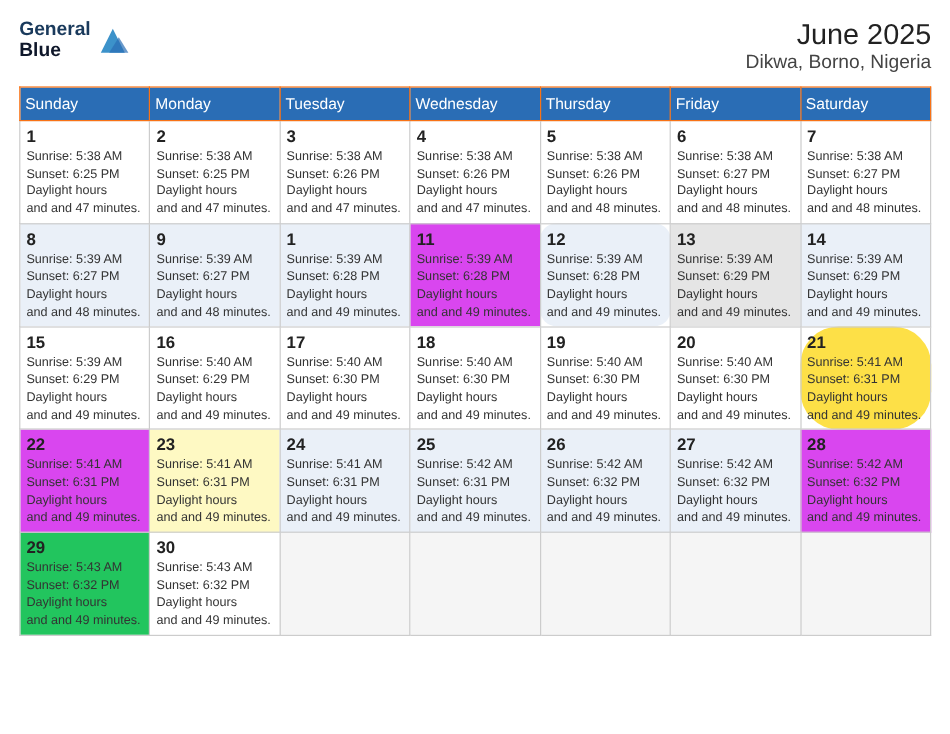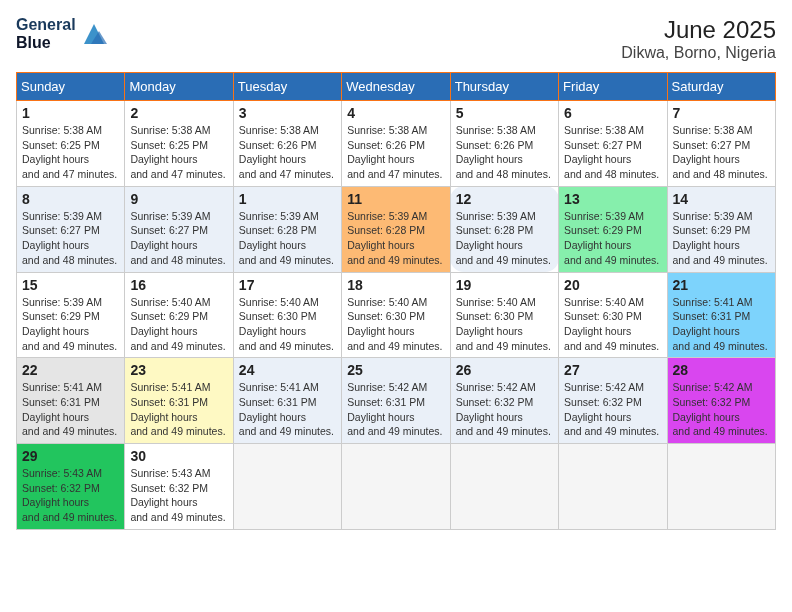--- a/index.html
+++ b/index.html
@@ -195,39 +195,39 @@
       </td>
         <td style="background: rgb(234, 240, 248);">
         <span class="day-number">1</span>
         <div class="day-info">
           Sunrise: 5:39 AM<br>
           Sunset: 6:28 PM<br>
           Daylight hours<br>
           and and 49 minutes.
         </div>
       </td>
-        <td style="background: #fdba74;">
+        <td style="background: #d946ef;">
         <span class="day-number">11</span>
         <div class="day-info">
           Sunrise: 5:39 AM<br>
           Sunset: 6:28 PM<br>
           Daylight hours<br>
           and and 49 minutes.
         </div>
       </td>
         <td style="background: rgb(234, 240, 248); border-radius: 14px;">
         <span class="day-number">12</span>
         <div class="day-info">
           Sunrise: 5:39 AM<br>
           Sunset: 6:28 PM<br>
           Daylight hours<br>
           and and 49 minutes.
         </div>
       </td>
-        <td style="background: #86efac;">
+        <td style="background: #e5e5e5;">
         <span class="day-number">13</span>
         <div class="day-info">
           Sunrise: 5:39 AM<br>
           Sunset: 6:29 PM<br>
           Daylight hours<br>
           and and 49 minutes.
         </div>
       </td>
         <td style="background: rgb(234, 240, 248);">
         <span class="day-number">14</span>
@@ -287,32 +287,32 @@
       </td>
         <td style="background: rgb(255, 255, 255);">
         <span class="day-number">20</span>
         <div class="day-info">
           Sunrise: 5:40 AM<br>
           Sunset: 6:30 PM<br>
           Daylight hours<br>
           and and 49 minutes.
         </div>
       </td>
-        <td style="background: #7dd3fc;">
+        <td style="background: #fde047; border-radius: 32px;">
         <span class="day-number">21</span>
         <div class="day-info">
           Sunrise: 5:41 AM<br>
           Sunset: 6:31 PM<br>
           Daylight hours<br>
           and and 49 minutes.
         </div>
       </td>
       </tr>
       <tr>
-        <td style="background: #e5e5e5;">
+        <td style="background: #d946ef;">
         <span class="day-number">22</span>
         <div class="day-info">
           Sunrise: 5:41 AM<br>
           Sunset: 6:31 PM<br>
           Daylight hours<br>
           and and 49 minutes.
         </div>
       </td>
         <td style="background: #fef9c3;">
         <span class="day-number">23</span>

